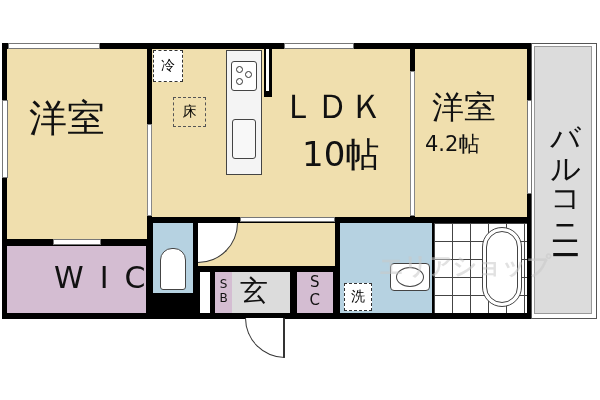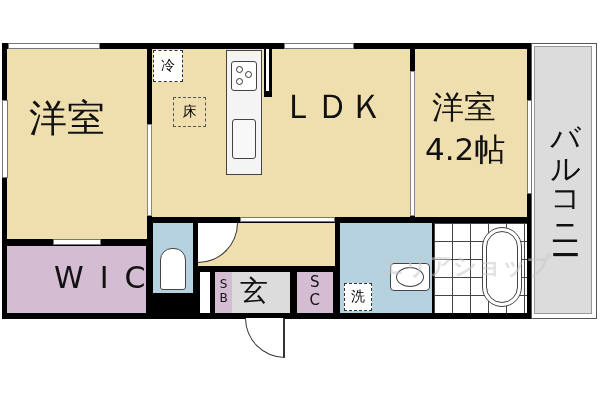--- a/index.html
+++ b/index.html
@@ -37,20 +37,21 @@
 <div class="window" style="left:8px;top:43px;width:92px;height:6px;"></div>
 <div class="window" style="left:2px;top:100px;width:6px;height:78px;"></div>
 
 <div class="abs room-purple" style="left:7px;top:246px;width:139px;height:67px;">
   <div class="label" style="left:28px;top:16px;font-size:30px;letter-spacing:16px;margin-left:19px;">WIC</div>
 </div>
 <div class="abs" style="left:53px;top:239px;width:48px;height:6px;background:#fff;border:1px solid #777;"></div>
 
 <div class="abs room-yellow" style="left:152px;top:49px;width:258px;height:168px;">
   <div class="label mid" style="left:130px;top:40px;">ＬＤＫ</div>
+  <div class="label mid" style="left:150px;top:88px;">10帖</div>
 </div>
 
 <div class="window" style="left:284px;top:43px;width:70px;height:6px;"></div>
 
 <div class="abs wall" style="left:147px;top:49px;width:5px;height:75px;"></div>
 <div class="abs" style="left:147px;top:124px;width:5px;height:92px;background:#fff;border:1px solid #888;"></div>
 
 <div class="tag" style="left:153px;top:50px;width:30px;height:32px;">
     <span>冷</span>
   </div>
@@ -68,21 +69,21 @@
   <div class="abs" style="left:5px;top:68px;width:24px;height:40px;border:1px solid #444;border-radius:3px;background:#f8f8f8;"></div>
 </div>
 <div class="abs wall" style="left:264px;top:49px;width:8px;height:48px;"></div>
 <div class="abs" style="left:266px;top:49px;width:3px;height:42px;background:#fff;"></div>
 
 <div class="abs wall" style="left:410px;top:49px;width:5px;height:22px;"></div>
 <div class="abs" style="left:410px;top:71px;width:5px;height:145px;background:#fff;border:1px solid #888;"></div>
 
 <div class="abs room-yellow" style="left:415px;top:49px;width:112px;height:168px;">
   <div class="label" style="left:17px;top:42px;font-size:32px;">洋室</div>
-  <div class="label" style="left:10px;top:84px;font-size:31px;">4.2帖</div>
+  <div class="label" style="left:10px;top:84px;font-size:21px;">4.2帖</div>
 </div>
 <div class="window" style="left:527px;top:100px;width:5px;height:94px;"></div>
 
 <div class="abs room-blue" style="left:153px;top:223px;width:40px;height:70px;">
   <div class="abs" style="left:7px;top:25px;width:26px;height:42px;border:1px solid #444;border-radius:12px 12px 3px 3px;background:#fff;"></div>
 </div>
 
 <div class="abs room-yellow" style="left:198px;top:223px;width:137px;height:43px;"></div>
 <div class="door-arc" style="left:198px;top:223px;width:40px;height:40px;border-radius:0 0 40px 0;border-left:none;border-top:none;background:#fff;"></div>
 <div class="window" style="left:240px;top:217px;width:95px;height:5px;"></div>

